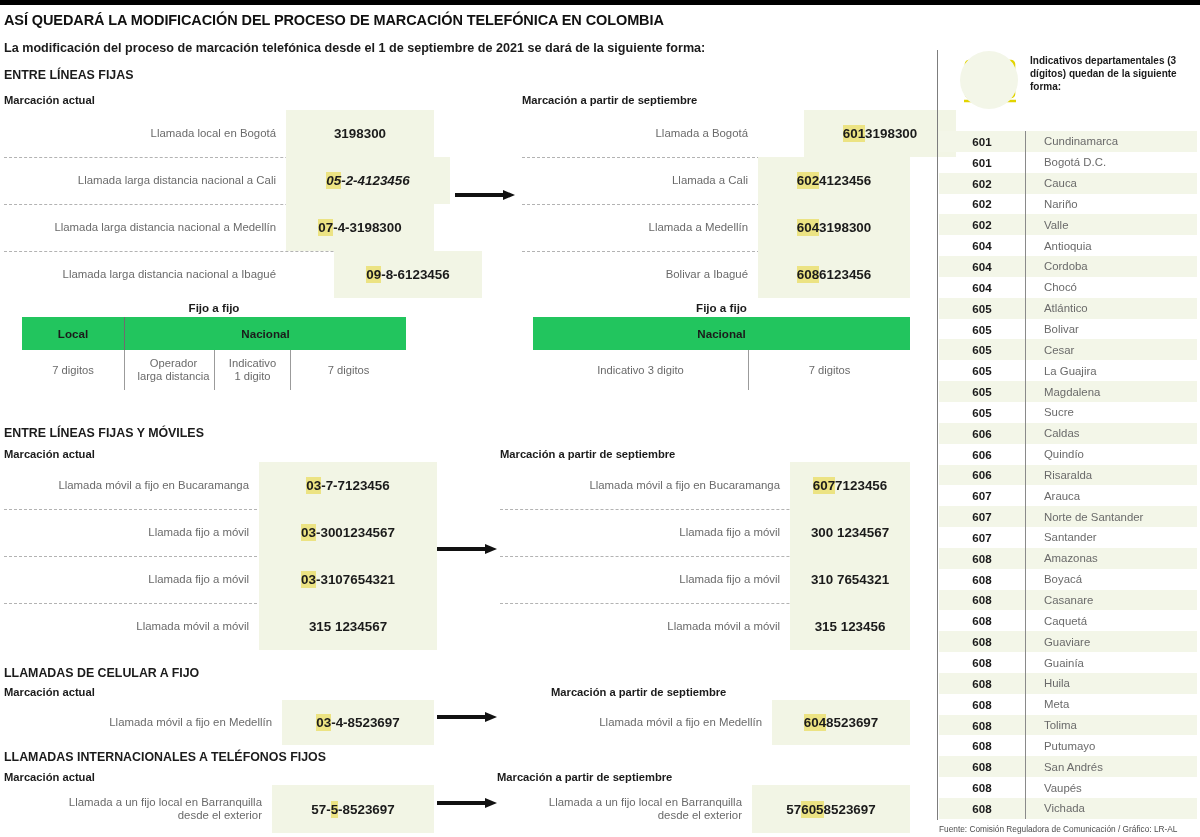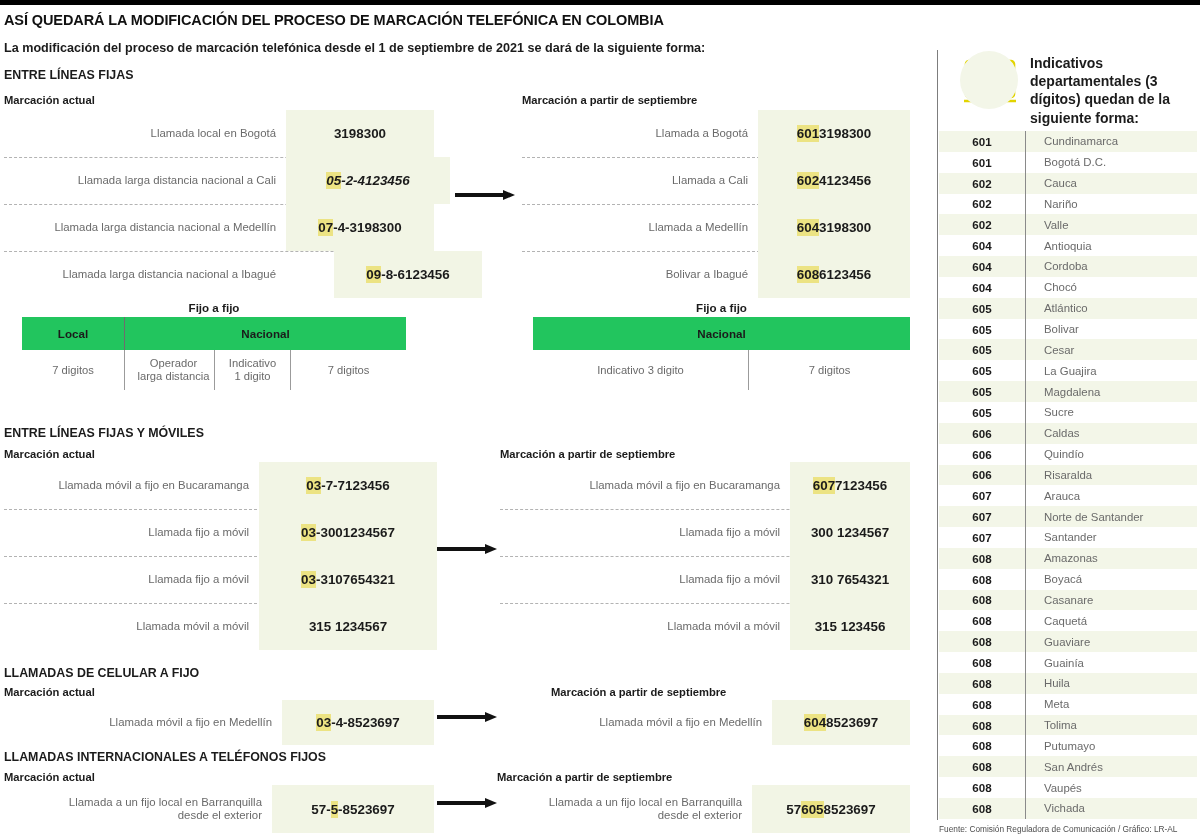--- a/index.html
+++ b/index.html
@@ -83,21 +83,21 @@
   }
   .schema .foot > div + div { border-left:1px solid #9b9b9b; }
 
   
   .side { position:absolute; left:930px; top:0; width:270px; height:832px; }
   .side .vline { position:absolute; left:7px; top:45px; width:1px; height:770px; background:#7d7d7d; }
   .phone-wrap { position:absolute; left:28px; top:44px; width:64px; height:64px; }
   .phone-bg { position:absolute; left:2px; top:2px; width:58px; height:58px; border-radius:50%; background:#f3f6e8; }
   .side-title {
     position:absolute; left:100px; top:49px; width:160px;
-    font-size:14px; font-weight:bold; line-height:1.3; color:#1b1b1b;
+    font-size:10px; font-weight:bold; line-height:1.3; color:#1b1b1b;
   }
   .ind-list { position:absolute; left:9px; top:126px; width:258px; }
   .ind-row { display:flex; height:20.85px; align-items:center; }
   .ind-row.alt { background:#f3f6e8; }
   .ind-row .code {
     flex:0 0 86px; text-align:center; font-size:11.6px; font-weight:bold; color:#1b1b1b;
   }
   .ind-row .sep { flex:0 0 1px; align-self:stretch; background:#8a8a8a; }
   .ind-row .dep {
     flex:1 1 auto; padding-left:18px; font-size:11.4px; color:#6a6a6a;
@@ -141,21 +141,21 @@
           </div>
           <div class="dash" style="top: 141px; width: 430px;"></div>
           <div class="row" style="height: 47px; gap: 48px;">
             <div class="lbl" style="width: 282px;">Llamada larga distancia nacional a Ibagué</div>
             <div class="val" style="width: 148px;"><span class="hl">09</span>-8-6123456</div>
           </div>
         </div>
       </div>
     <div class="tbl" id="t0b" style="left:522px; top:105px;">
         <div class="rows">
-          <div class="row" style="height: 47px;">
+          <div class="row" style="height: 47px; gap: 46px;">
             <div class="lbl" style="width: 236px;">Llamada a Bogotá</div>
             <div class="val" style="width: 152px;"><span class="hl">601</span> 3198300</div>
           </div>
           <div class="dash" style="top: 47px; width: 388px;"></div>
           <div class="row" style="height: 47px;">
             <div class="lbl" style="width: 236px;">Llamada a Cali</div>
             <div class="val" style="width: 152px;"><span class="hl">602</span> 4123456</div>
           </div>
           <div class="dash" style="top: 94px; width: 388px;"></div>
           <div class="row" style="height: 47px;">

